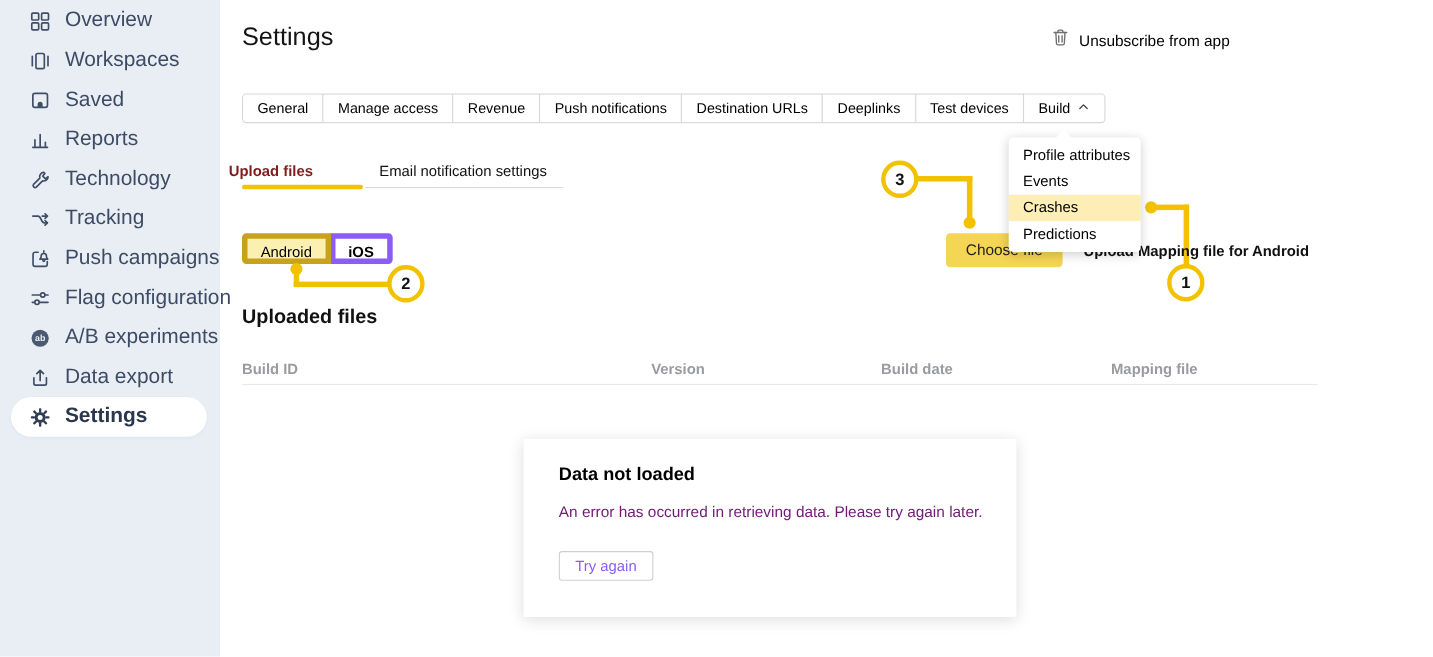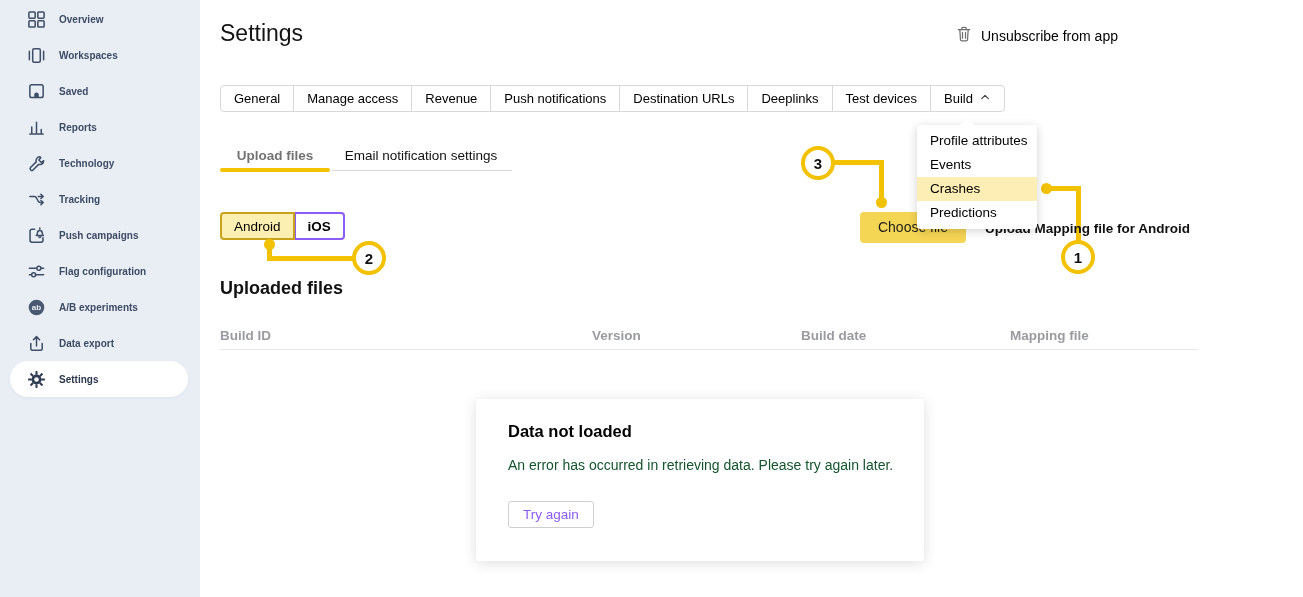--- a/index.html
+++ b/index.html
@@ -3,44 +3,44 @@
 <meta charset="utf-8">
 <style>
   * { margin:0; padding:0; box-sizing:border-box; }
   body { font-family:"Liberation Sans", sans-serif; background:#fff; }
   .stage { position:relative; width:1303px; height:597px; background:#fff; overflow:hidden; }
 
   
   .sidebar { position:absolute; left:0; top:0; width:200px; height:597px; background:#e9eef5; padding-top:1px; }
   .side-item { display:flex; align-items:center; height:36px; margin:0 12px 0 10px; padding-left:17px; border-radius:19px; cursor:pointer; color:#3d4b64; }
   .side-item .sicon { width:19px; height:19px; margin-right:13px; display:flex; align-items:center; justify-content:center; flex:0 0 19px; }
-  .side-item .slabel { font-size:10px; white-space:nowrap;font-weight:bold; }
+  .side-item .slabel { font-size:19px; white-space:nowrap; }
   .side-item.active { background:#ffffff; box-shadow:0 1px 3px rgba(40,60,90,.06); color:#2b374c; font-weight:600; }
   svg.sic { stroke:#3f4d66; fill:none; stroke-width:1.6; stroke-linecap:round; stroke-linejoin:round; }
 
   
   .page-title { position:absolute; left:220px; top:20px; font-size:23px; font-weight:500; color:#141414; }
   .unsub { position:absolute; left:956px; top:25px; display:flex; align-items:center; gap:9px; cursor:pointer; }
   .unsub .lbl { font-size:14px; color:#000; }
 
   
   .tabbar { position:absolute; left:220px; top:85px; display:flex; }
   .tab { background:#fff; border:1px solid #d8d8d8; margin-left:-1px; padding:0 13px; height:27px; line-height:25px; font-size:13px; color:#000; cursor:pointer; white-space:nowrap; display:flex; align-items:center; gap:6px; }
   .tab:first-child { border-radius:4px 0 0 4px; margin-left:0; }
   .tab:last-child { border-radius:0 4px 4px 0; }
 
   
-  .subtab1 { position:absolute; left:220px; top:148px; width:110px; text-align:center; font-size:13.5px; font-weight:700; color:#737373; cursor:pointer; }
+  .subtab1 { position:absolute; left:208px; top:148px; width:110px; font-size:13.5px; font-weight:700; color:#7f1d1d; cursor:pointer; }
   .subtab2 { position:absolute; left:330px; top:148px; width:182px; text-align:center; font-size:13.5px; color:#111; cursor:pointer; }
   .subbar-active { position:absolute; left:220px; top:168px; width:110px; height:4px; background:#f2c100; border-radius:2px; }
   .subbar-rest { position:absolute; left:332px; top:170px; width:180px; height:1px; background:#d9d9d9; }
 
   
   .platform { position:absolute; left:220px; top:212px; display:flex; }
-  .pbtn { height:28px; line-height:26px; padding:0 12px; font-size:13.5px; background:#fff; border:2px solid #8b5cf6; cursor:pointer; color:#000; }
+  .pbtn { height:28px; line-height:26px; padding:0 12px; font-size:13.5px; background:#fff; border:5px solid #8b5cf6; cursor:pointer; color:#000; }
   .pbtn.sel { background:#fcefb2; border-color:#c9a21d; border-radius:4px 0 0 4px; z-index:2; }
   .pbtn.unsel { border-radius:0 4px 4px 0; margin-left:-1px;font-weight:bold; }
 
   
   .choose-btn { position:absolute; left:860px; top:212px; width:106px; height:31px; background:#f5d554; border:none; border-radius:4px; font-size:14px; color:#1d1d1d; text-align:center; line-height:31px; cursor:pointer; z-index:5; font-family:"Liberation Sans", sans-serif; }
   .upload-hint { position:absolute; left:985px; top:221px; font-size:13.5px; font-weight:700; color:#111; z-index:9; white-space:nowrap; }
 
   
   .dropdown { position:absolute; left:917px; top:125px; width:120px; background:#fff; border-radius:4px; box-shadow:0 2px 10px rgba(0,0,0,.18); padding:4px 0; z-index:10; }
   .dropdown::before { content:""; position:absolute; top:-7px; left:42px; border-left:8px solid transparent; border-right:8px solid transparent; border-bottom:8px solid #fff; }
@@ -48,21 +48,21 @@
   .ditem.hl { background:#fceeb5; }
 
   
   .section-title { position:absolute; left:220px; top:278px; font-size:18px; font-weight:700; color:#111; }
   .col-h { position:absolute; top:328px; font-size:13.5px; font-weight:700; color:#9a9ba1; }
   .tdivider { position:absolute; left:220px; top:349px; width:978px; height:1px; background:#e8e8e8; }
 
   
   .ecard { position:absolute; left:476px; top:399px; width:448px; height:162px; background:#fff; border-radius:2px; box-shadow:0 2px 14px rgba(0,0,0,.13); }
   .ecard .etitle { position:absolute; left:32px; top:23px; font-size:16.5px; font-weight:700; color:#000; }
-  .ecard .emsg { position:absolute; left:32px; top:58px; font-size:14px; color:#14532d; }
+  .ecard .emsg { position:absolute; left:32px; top:58px; font-size:14px; color:#701a75; }
   .ecard .ebtn { position:absolute; left:32px; top:102px; padding:5px 14px; background:#fff; border:1px solid #cfcfcf; border-radius:3px; font-size:13.5px; color:#8b5cf6; cursor:pointer; font-family:"Liberation Sans", sans-serif; }
 
   
   .aline { position:absolute; background:#f2c100; z-index:8; }
   .adot  { position:absolute; width:11px; height:11px; border-radius:50%; background:#f2c100; z-index:8; }
   .acircle { position:absolute; width:34px; height:34px; border:4px solid #f2c100; border-radius:50%; background:#fff; z-index:8; display:flex; align-items:center; justify-content:center; font-weight:700; font-size:15px; color:#111; }
 </style>
 </head>
 <body>
 

